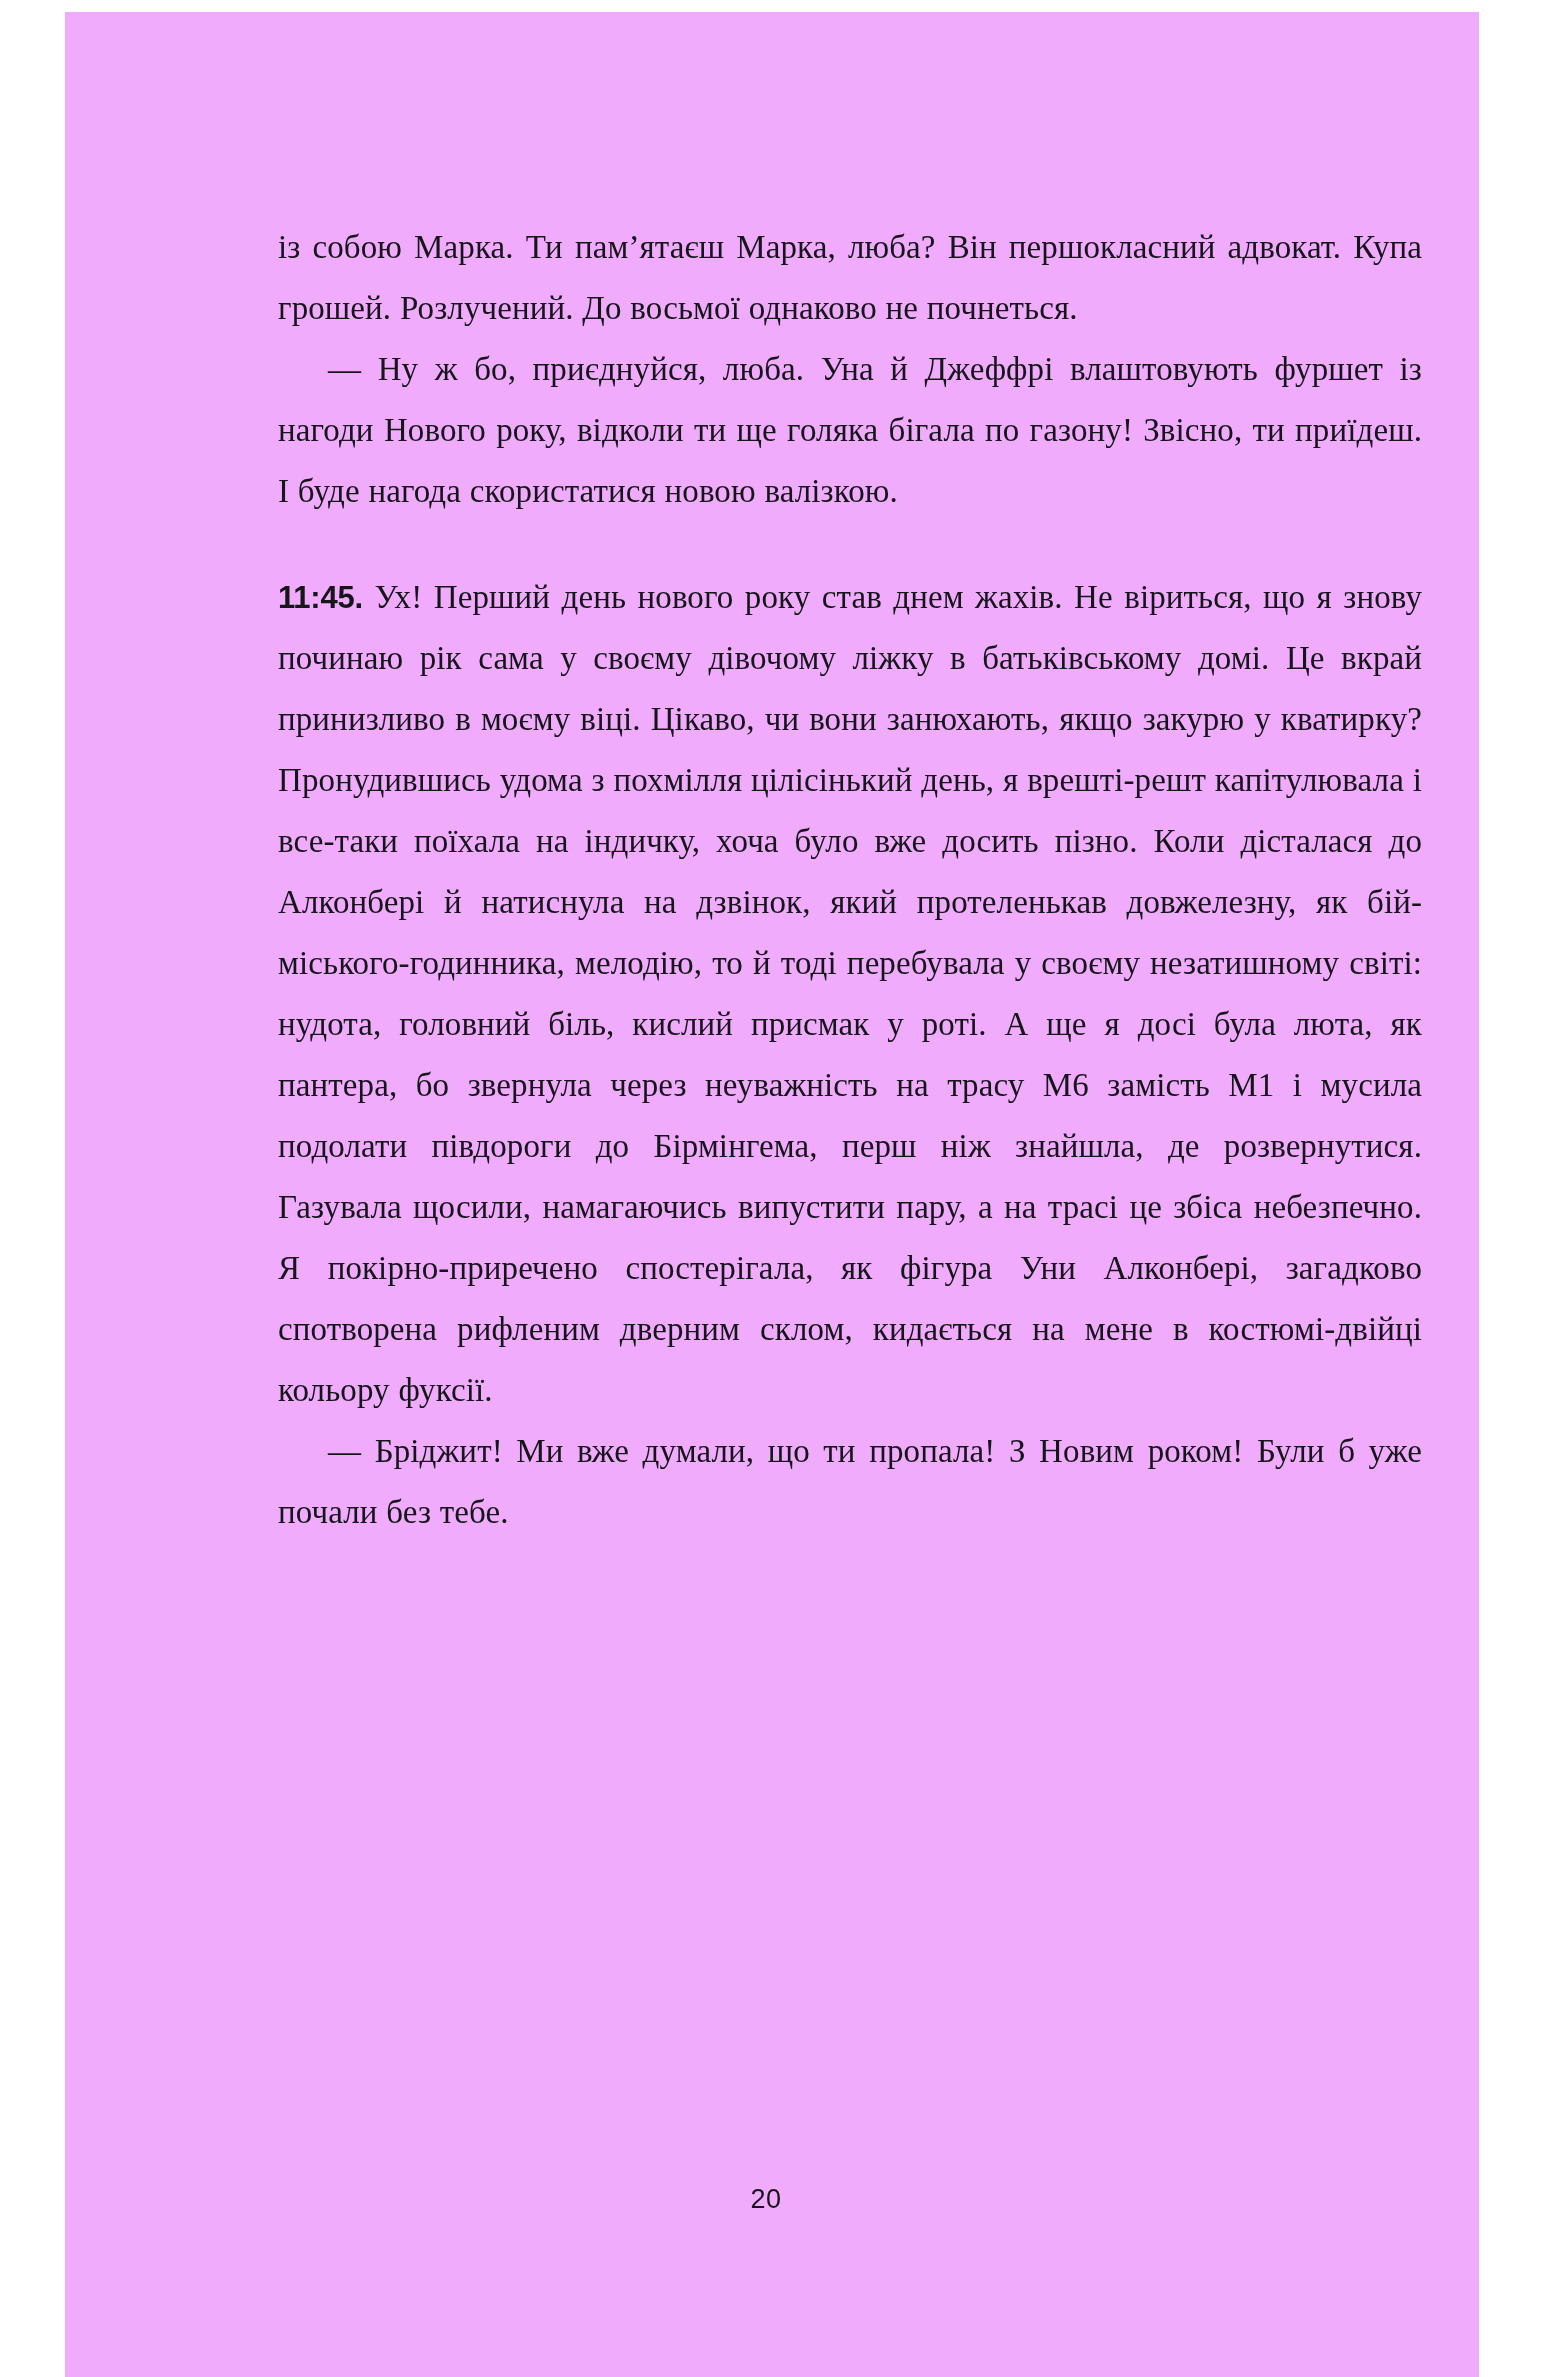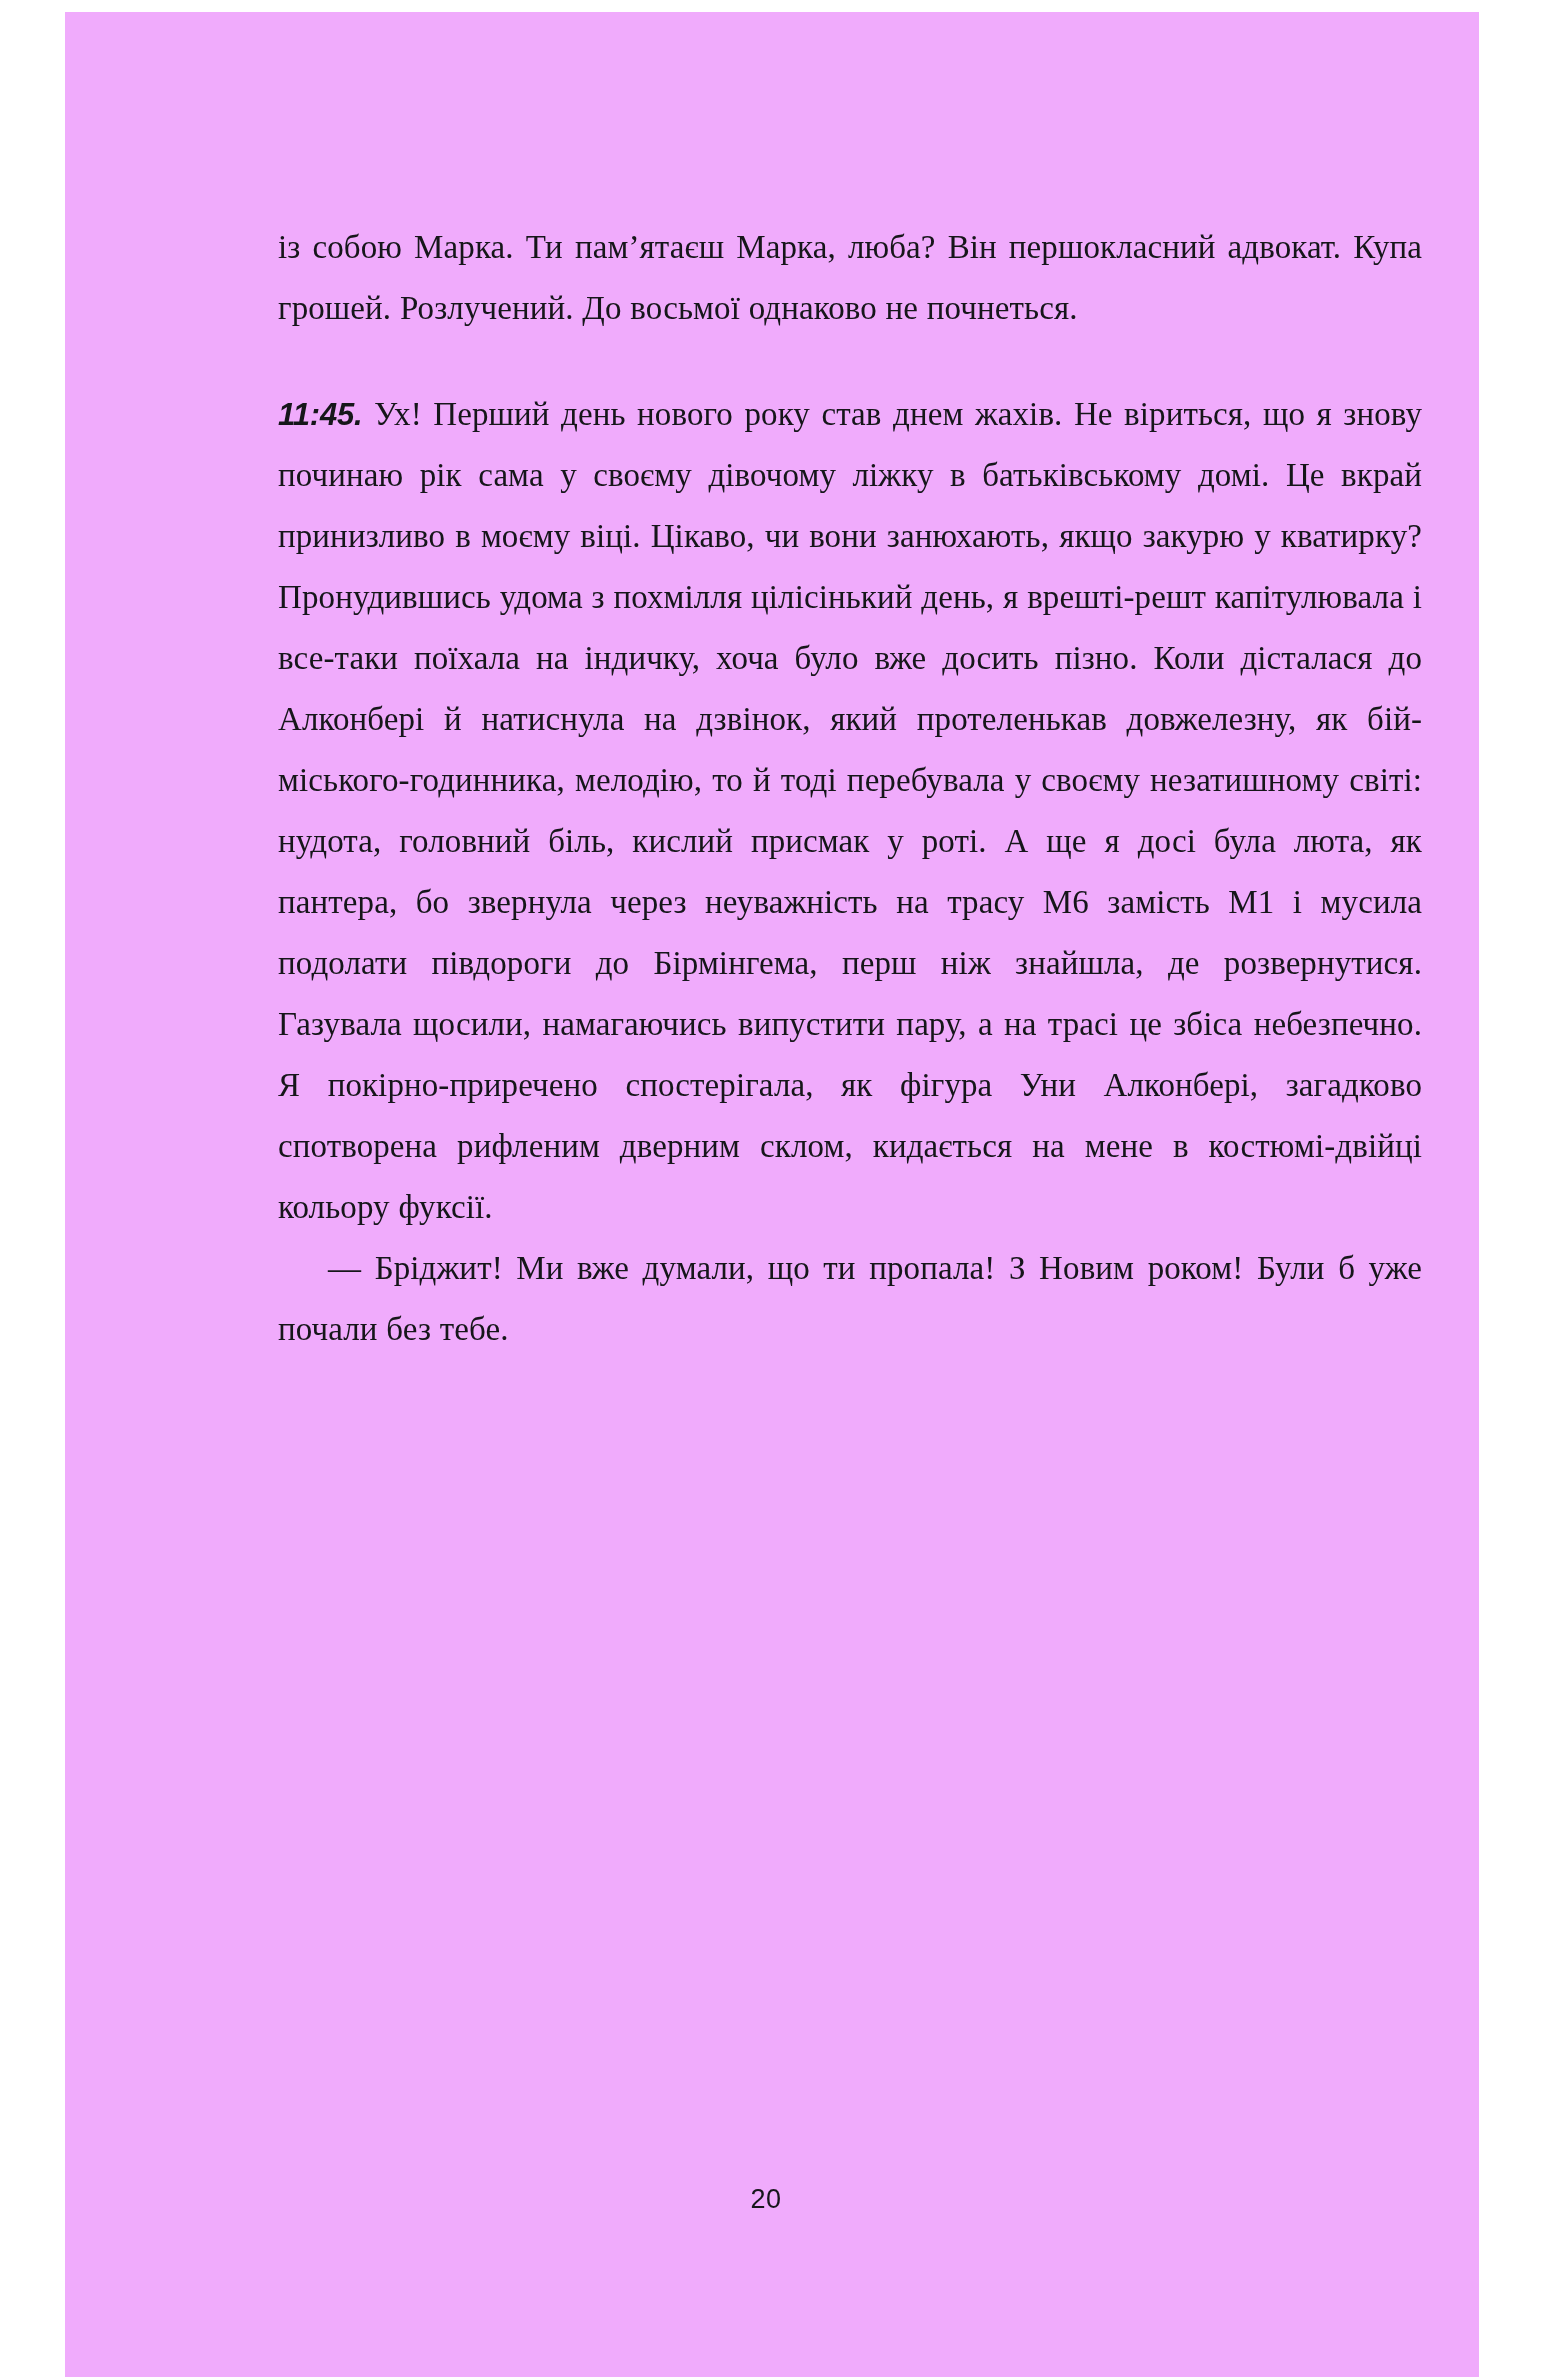--- a/index.html
+++ b/index.html
@@ -52,21 +52,20 @@
     content: none;
   }
   .section-gap {
     height: 45px;
   }
   .timestamp {
     font-family: "Liberation Sans", "DejaVu Sans", sans-serif;
     font-weight: bold;
     font-size: 31px;
     letter-spacing: -0.2px;
-    font-style: italic;
   }
   .folio {
     position: absolute;
     left: 0;
     right: 12px;
     top: 2172px;
     text-align: center;
     font-family: "Liberation Sans", "DejaVu Sans", sans-serif;
     font-size: 27px;
     color: #16161a;
@@ -77,20 +76,21 @@
 <body>
 
 <div class="page">
 
   <div class="textblock">
 
     <p class="para continuation lastflush">із собою Марка. Ти пам’ятаєш Марка, люба? Він першокласний адвокат. Купа грошей. Розлучений. До восьмої однаково не почнеться.</p>
 
 
 
+    <p class="para indent lastflush">— Ну ж бо, приєднуйся, люба. Уна й Джеффрі влаштовують фуршет із нагоди Нового року, відколи ти ще голяка бігала по газону! Звісно, ти приїдеш. І буде нагода скористатися новою валізкою.</p>
 
     <div class="section-gap"></div>
 
     <p class="para noindent lastflush"><span class="timestamp">11:45.</span><span> Ух! Перший день нового року став днем жахів. Не віриться, що я знову починаю рік сама у своєму дівочому ліжку в батьківському домі. Це вкрай принизливо в моєму віці. Цікаво, чи вони занюхають, якщо закурю у кватирку? Пронудившись удома з похмілля цілісінький день, я врешті-решт капітулювала і все-таки поїхала на індичку, хоча було вже досить пізно. Коли дісталася до Алконбері й натиснула на дзвінок, який протеленькав довжелезну, як бій-міського-годинника, мелодію, то й тоді перебувала у своєму незатишному світі: нудота, головний біль, кислий присмак у роті. А ще я досі була люта, як пантера, бо звернула через неуважність на трасу М6 замість М1 і мусила подолати півдороги до Бірмінгема, перш ніж знайшла, де розвернутися. Газувала щосили, намагаючись випустити пару, а на трасі це збіса небезпечно. Я покірно-приречено спостерігала, як фігура Уни Алконбері, загадково спотворена рифленим дверним склом, кидається на мене в костюмі-двійці кольору фуксії.</span></p>
 
     <p class="para indent lastflush">— Бріджит! Ми вже думали, що ти пропала! З Новим роком! Були б уже почали без тебе.</p>
 
   </div>
 
   <div class="folio">20</div>

